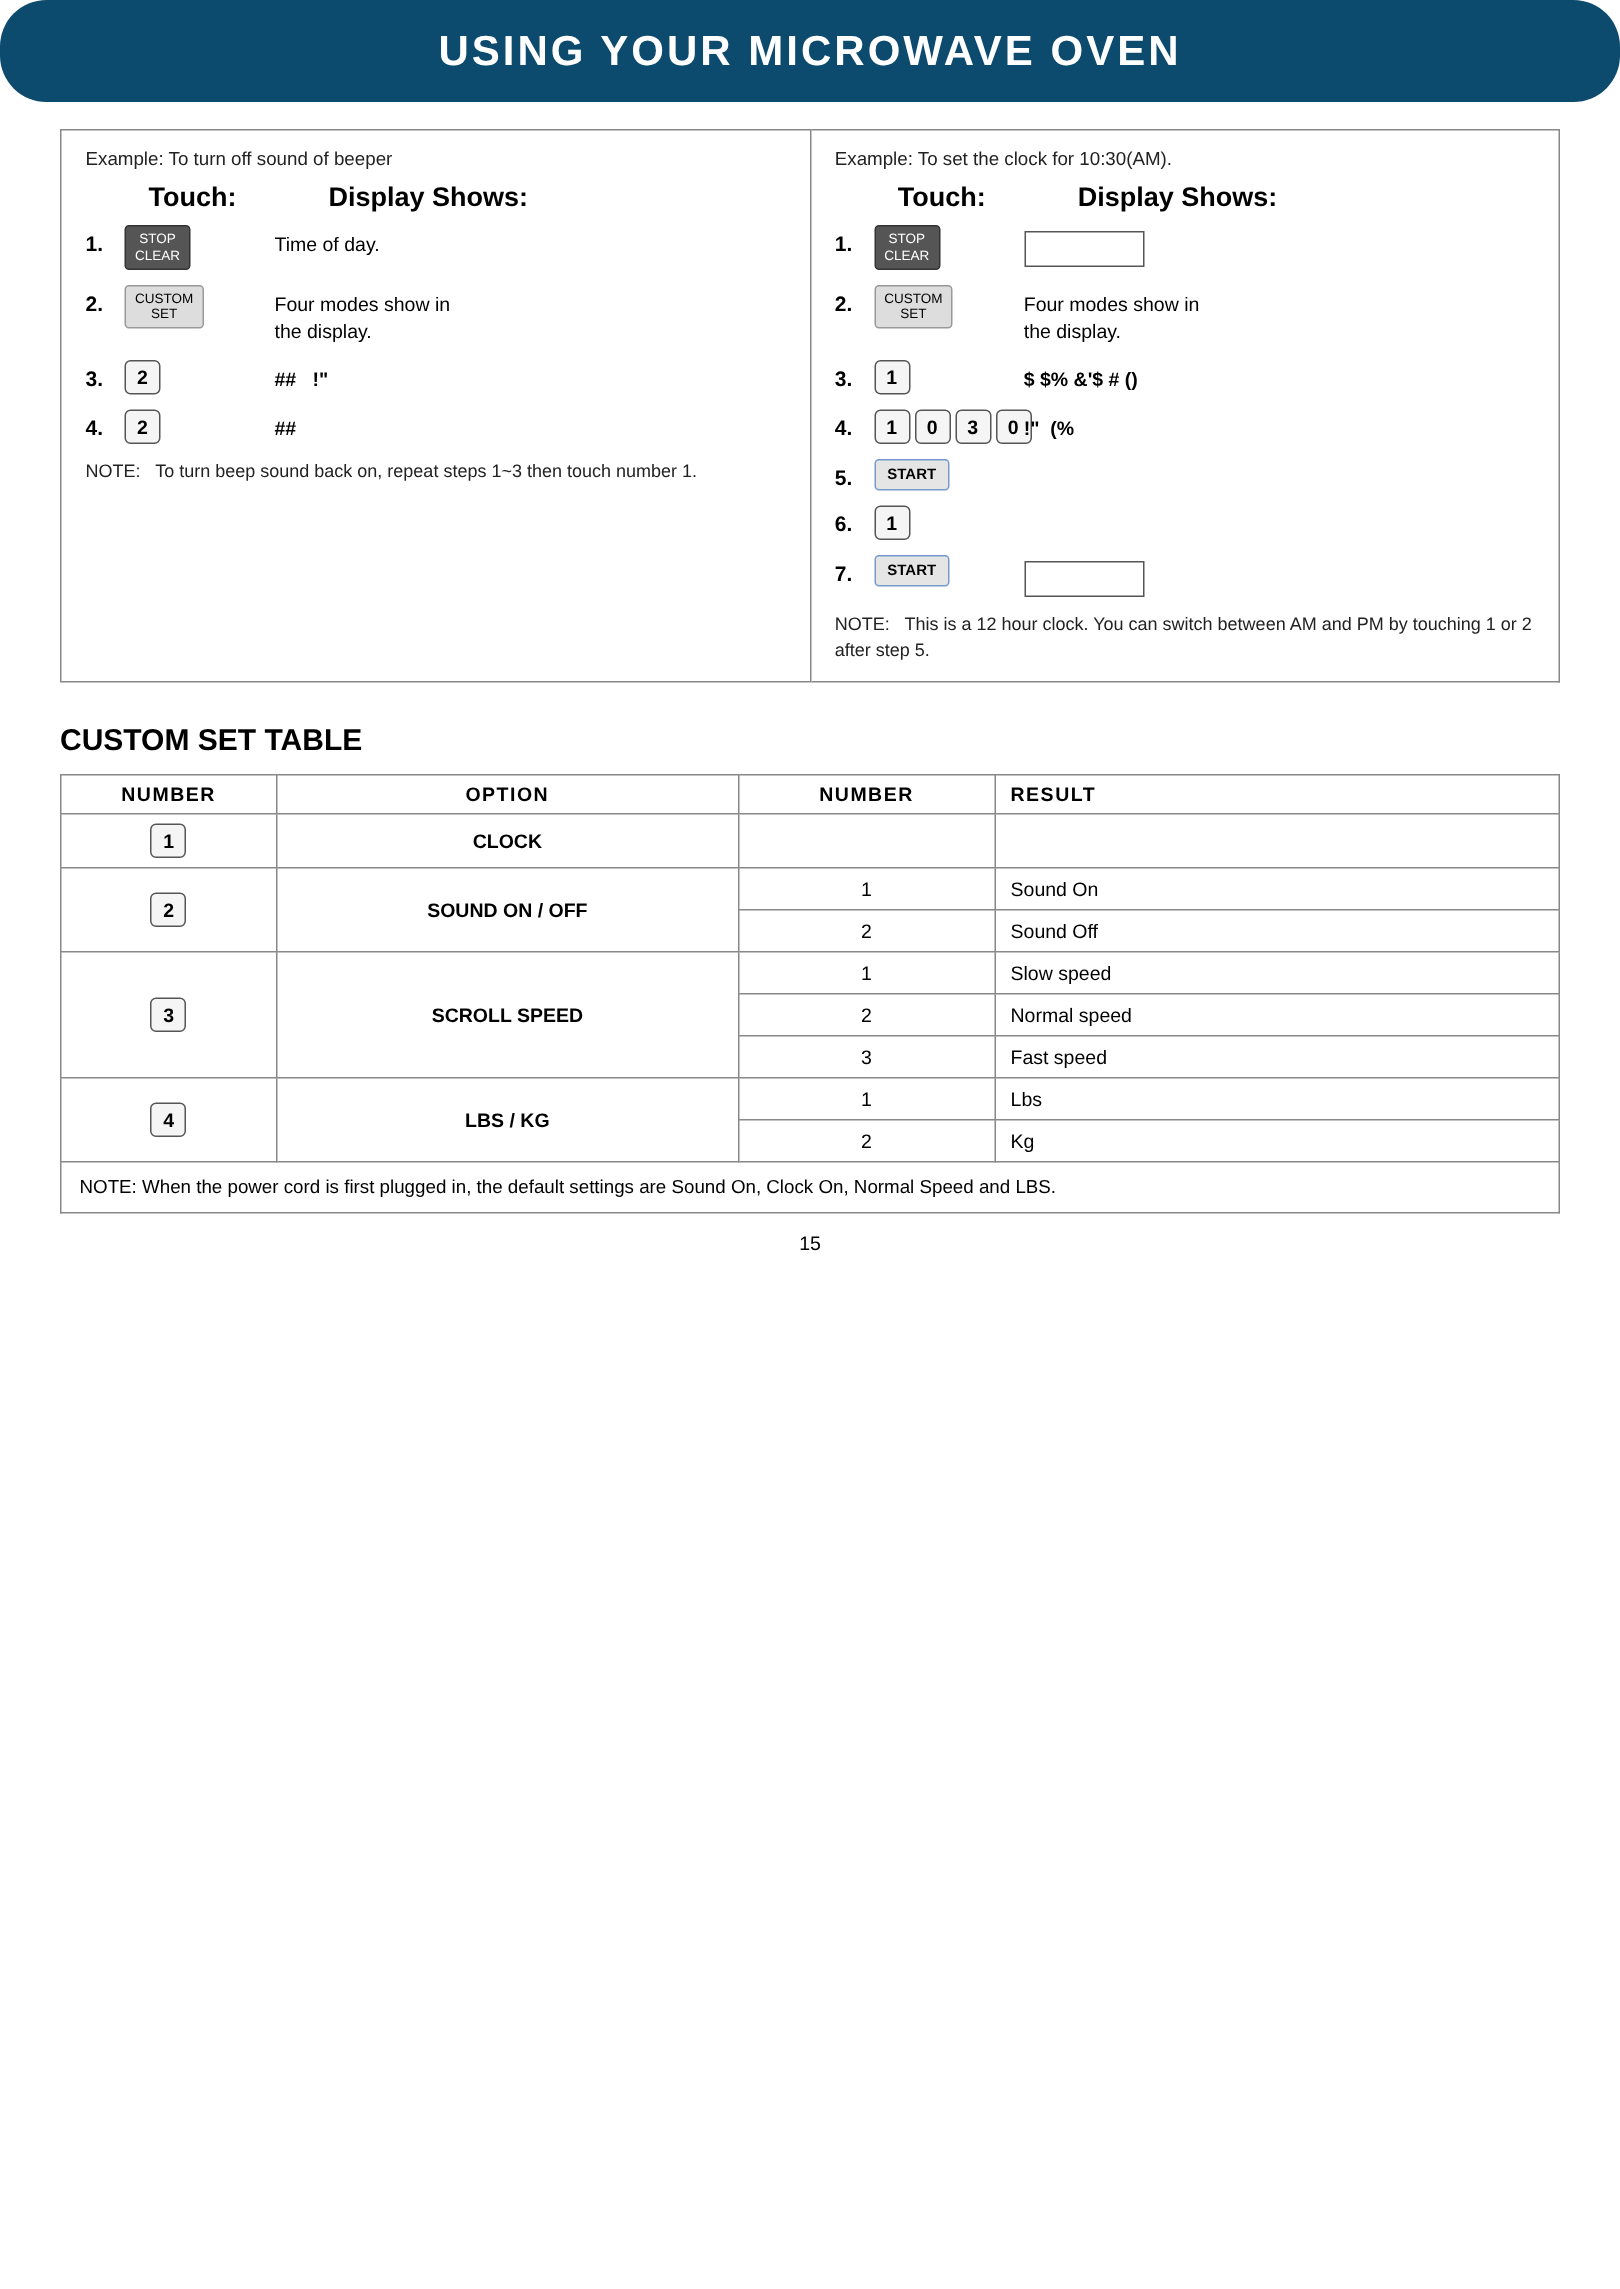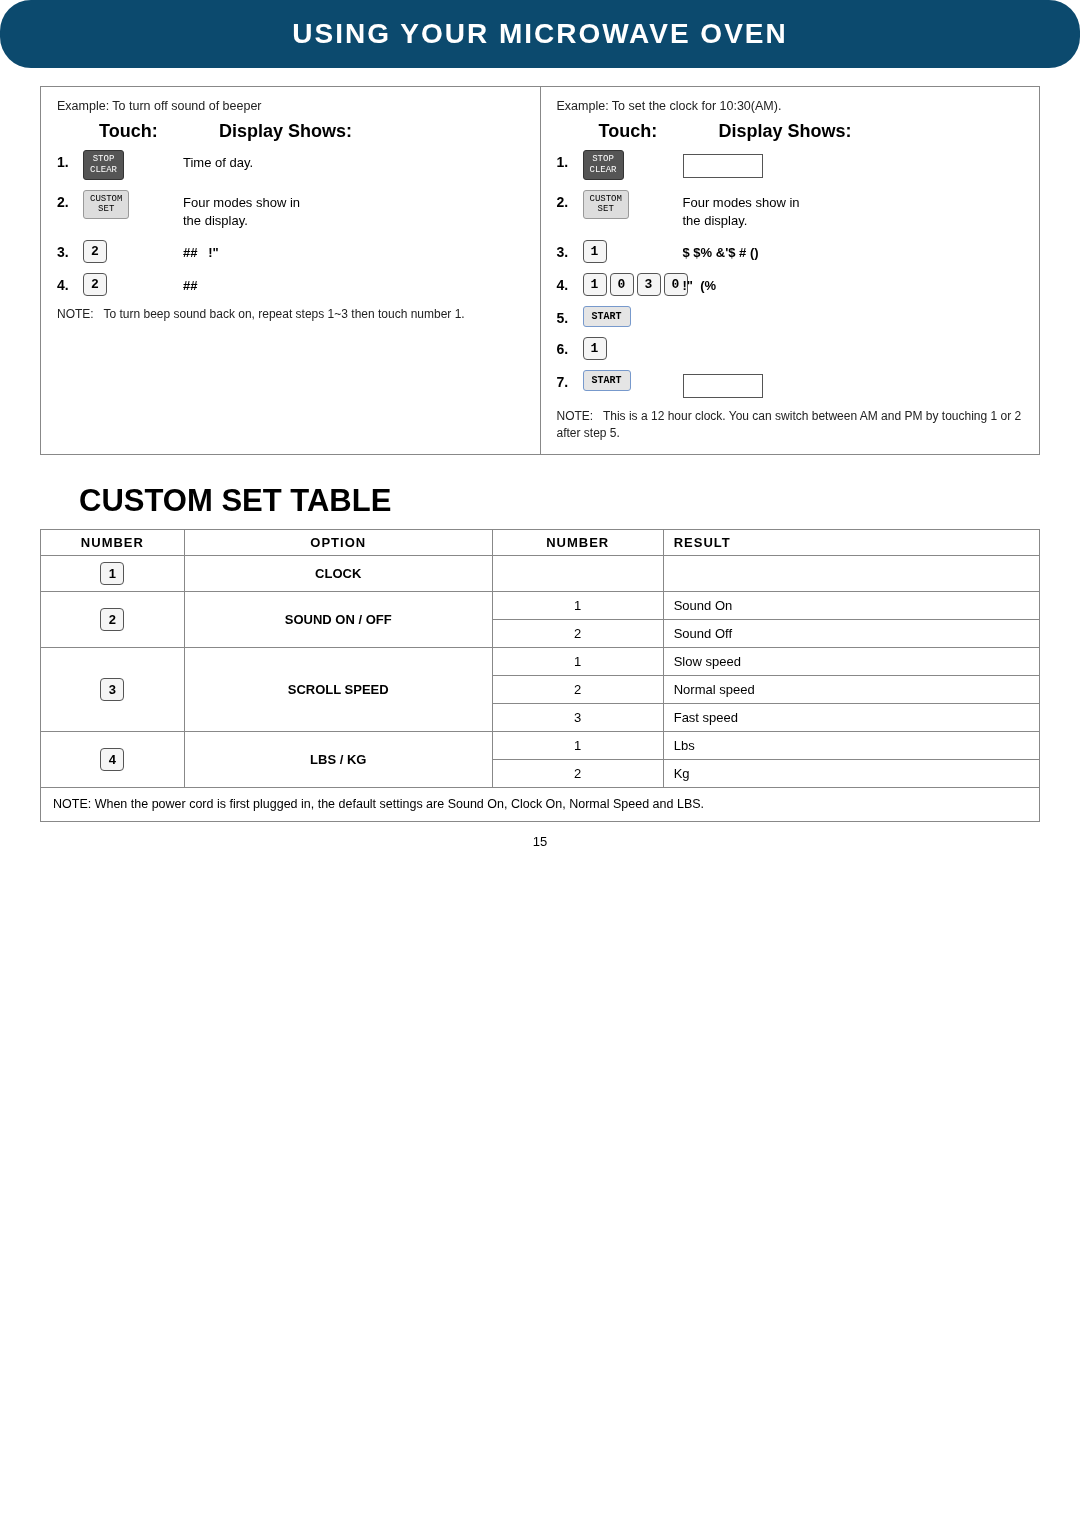--- a/index.html
+++ b/index.html
@@ -84,21 +84,20 @@
       font-size: 14px;
       font-weight: bold;
       padding-top: 4px;
       flex-shrink: 0;
     }
     .step-touch {
       width: 96px;
       display: flex;
       align-items: flex-start;
       flex-shrink: 0;
-      font-family: Liberation Mono, monospace;
     }
     .step-display {
       flex: 1;
       font-size: 13px;
       padding-top: 4px;
       line-height: 1.4;
     }
     .btn-stop-clear {
       background: #555;
       color: #fff;
@@ -156,25 +155,24 @@
       border: 1px solid #555;
       min-width: 80px;
       min-height: 20px;
       display: inline-block;
       background: #fff;
       padding: 2px 6px;
       vertical-align: middle;
     }
     
     .table-section-title {
-      font-size: 31px;
+      font-size: 20px;
       font-weight: bold;
       margin-bottom: 10px;
       margin-top: 10px;
-      margin-left: 39px;
     }
     .custom-table {
       width: 100%;
       border-collapse: collapse;
       font-size: 13px;
     }
     .custom-table th {
       border: 1px solid #888;
       padding: 5px 10px;
       font-size: 13px;

